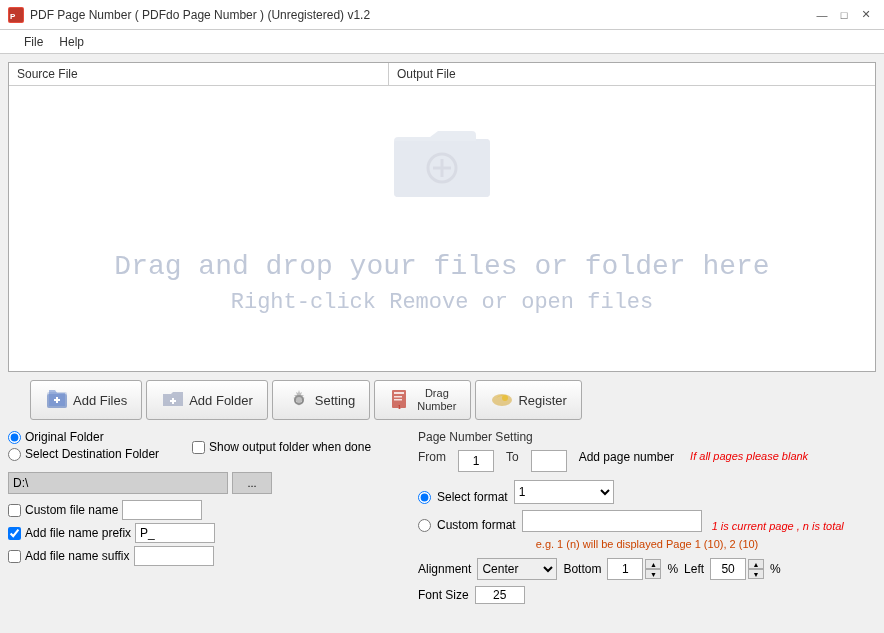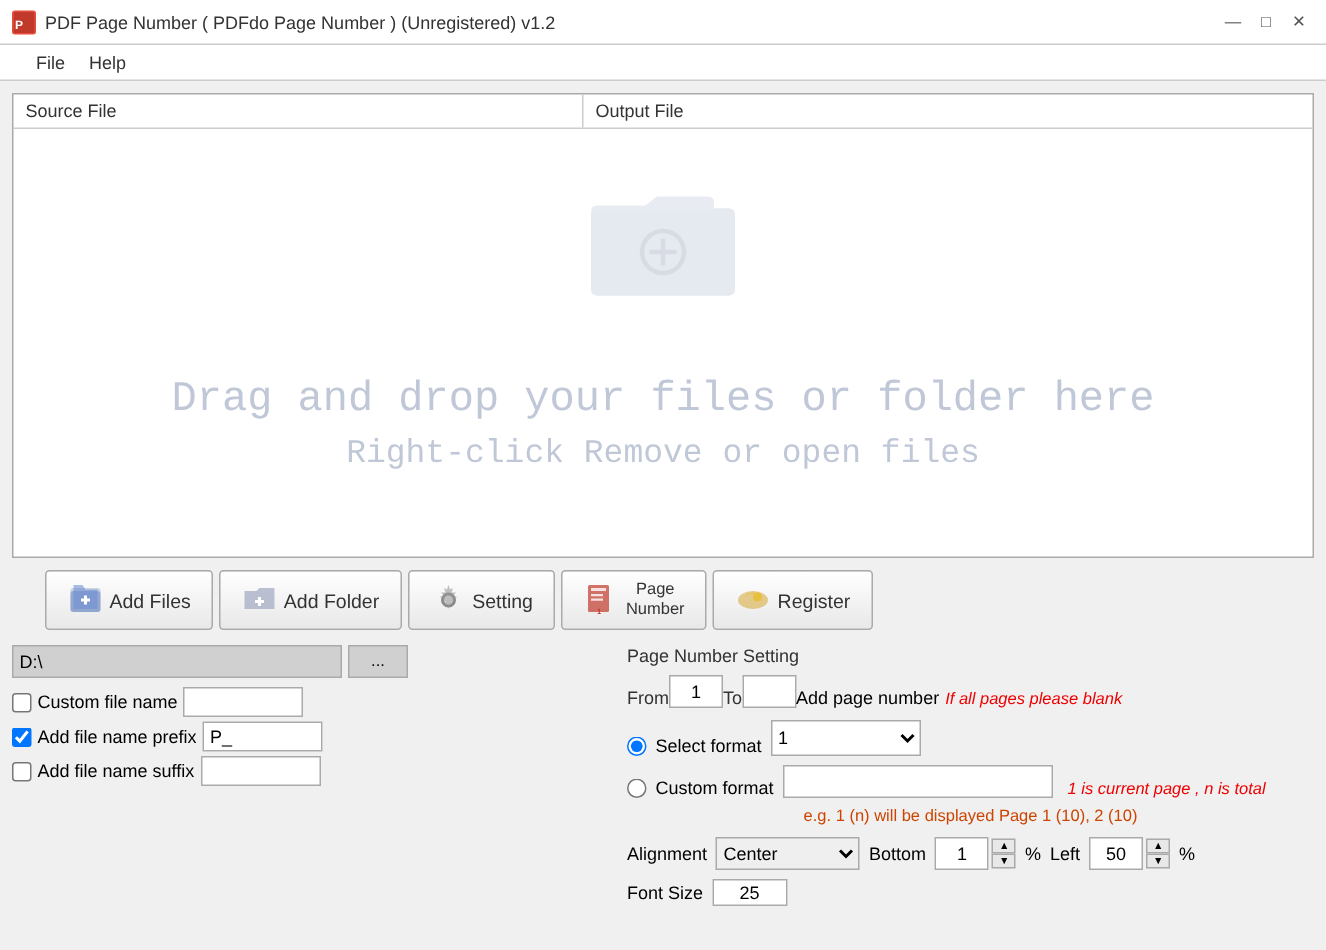--- a/index.html
+++ b/index.html
@@ -220,22 +220,22 @@
     .browse-btn {
       width: 40px;
       height: 22px;
       background: #d0d0d0;
       border: 1px solid #aaa;
       cursor: pointer;
       font-size: 11px;
     }
     .from-to-row {
       display: flex;
-      align-items: flex-end;
-      gap: 0;
+      align-items: flex-start;
+      gap: 12px;
       margin-bottom: 8px;
     }
     .from-to-row input[type="text"] {
       width: 36px;
       height: 22px;
       border: 1px solid #aaa;
       padding: 1px 4px;
       font-size: 12px;
       text-align: center;
     }
@@ -279,21 +279,21 @@
     }
 
     .align-row {
       display: flex;
       align-items: center;
       gap: 6px;
       margin-bottom: 6px;
     }
     .align-row label { font-size: 12px; }
     .align-select {
-      width: 96px;
+      width: 80px;
       height: 22px;
       border: 1px solid #aaa;
       font-size: 12px;
     }
     .spinner-group {
       display: flex;
       align-items: center;
       gap: 2px;
     }
     .spinner-input {
@@ -420,39 +420,55 @@
     <button class="toolbar-btn">
       <div class="toolbar-btn-icon">
         <svg width="24" height="24" viewBox="0 0 24 24">
           <rect x="3" y="2" width="14" height="18" rx="1" fill="#c0392b" opacity="0.7"></rect>
           <rect x="5" y="4" width="10" height="2" fill="white" opacity="0.8"></rect>
           <rect x="5" y="8" width="8" height="1.5" fill="white" opacity="0.8"></rect>
           <rect x="5" y="11" width="8" height="1.5" fill="white" opacity="0.8"></rect>
           <text x="9" y="21" font-size="5" fill="#c0392b" font-weight="bold">1</text>
         </svg>
       </div>
-      <span style="white-space:pre-line;text-align:center;line-height:1.2;font-size:11px;">Page
+      <span style="white-space:pre-line;text-align:center;line-height:1.2;font-size:11px;">Drag
 Number</span>
     </button>
     <button class="toolbar-btn">
       <div class="toolbar-btn-icon">
         <svg width="24" height="24" viewBox="0 0 24 24">
           <ellipse cx="12" cy="12" rx="10" ry="6" fill="#d4a020" opacity="0.5"></ellipse>
           <path d="M6 10 Q12 4 18 10 Q12 6 6 10" fill="#e8c040" opacity="0.7"></path>
           <circle cx="15" cy="10" r="3" fill="#e8c040"></circle>
         </svg>
       </div>
       <span>Register</span>
     </button>
   </div>
 
   <div class="bottom-panels">
 
     <div class="left-panel">
 
+      <div class="show-output-row" style="margin-left:0;">
+        <div style="width:180px;">
+          <div class="radio-row">
+            <input type="radio" name="outputType" id="origFolder" checked="" style="">
+            <label for="origFolder">Original Folder</label>
+          </div>
+          <div class="radio-row">
+            <input type="radio" name="outputType" id="selectDest" style="">
+            <label for="selectDest">Select Destination Folder</label>
+          </div>
+        </div>
+        <div style="display:flex;align-items:center;gap:4px;">
+          <input type="checkbox" id="showOutput" style="">
+          <label for="showOutput">Show output folder when done</label>
+        </div>
+      </div>
 
       <div class="dest-row">
         <input type="text" class="dest-input" value="D:\" style="">
         <button class="browse-btn">...</button>
       </div>
 
       <div class="checkbox-row">
         <input type="checkbox" id="customName" style="">
         <label for="customName">Custom file name</label>
         <input type="text" style="width: 80px; height: 20px; border: 1px solid rgb(170, 170, 170); padding: 1px 4px; font-size: 12px;">

